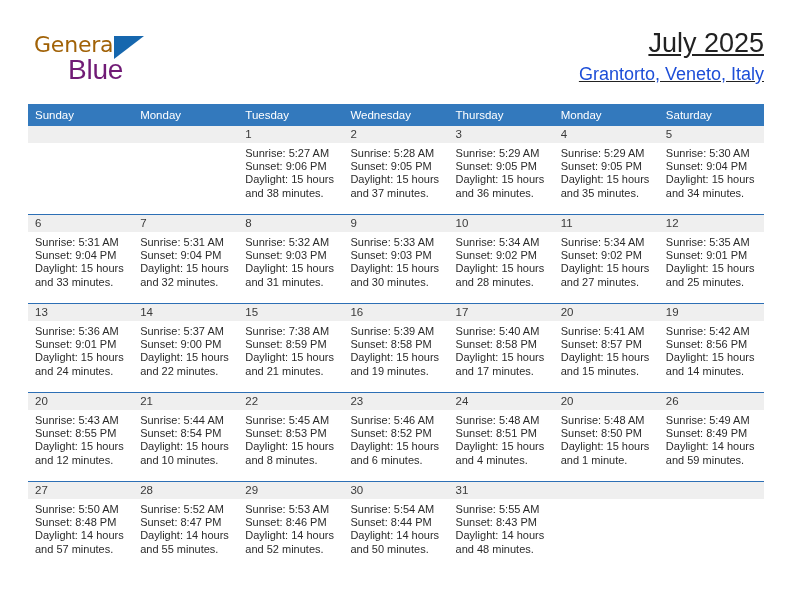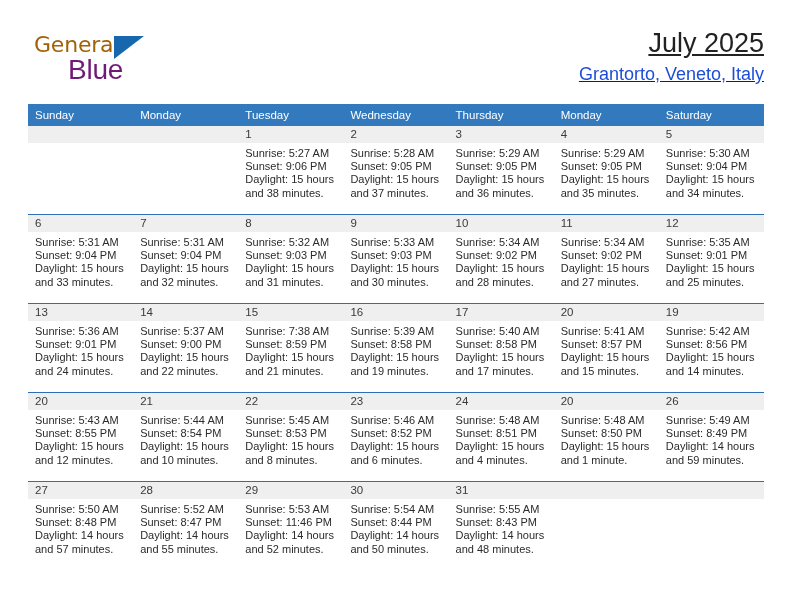--- a/index.html
+++ b/index.html
@@ -498,21 +498,21 @@
                 <div>Daylight: 14 hours</div>
                 <div>and 55 minutes.</div>
               </div>
             </div>
           </td>
           <td>
             <div class="cell">
               <div class="daynum-band">29</div>
               <div class="info">
                 <div>Sunrise: 5:53 AM</div>
-                <div>Sunset: 11:46 PM</div>
+                <div>Sunset: 8:46 PM</div>
                 <div>Daylight: 14 hours</div>
                 <div>and 52 minutes.</div>
               </div>
             </div>
           </td>
           <td>
             <div class="cell">
               <div class="daynum-band">30</div>
               <div class="info">
                 <div>Sunrise: 5:54 AM</div>

